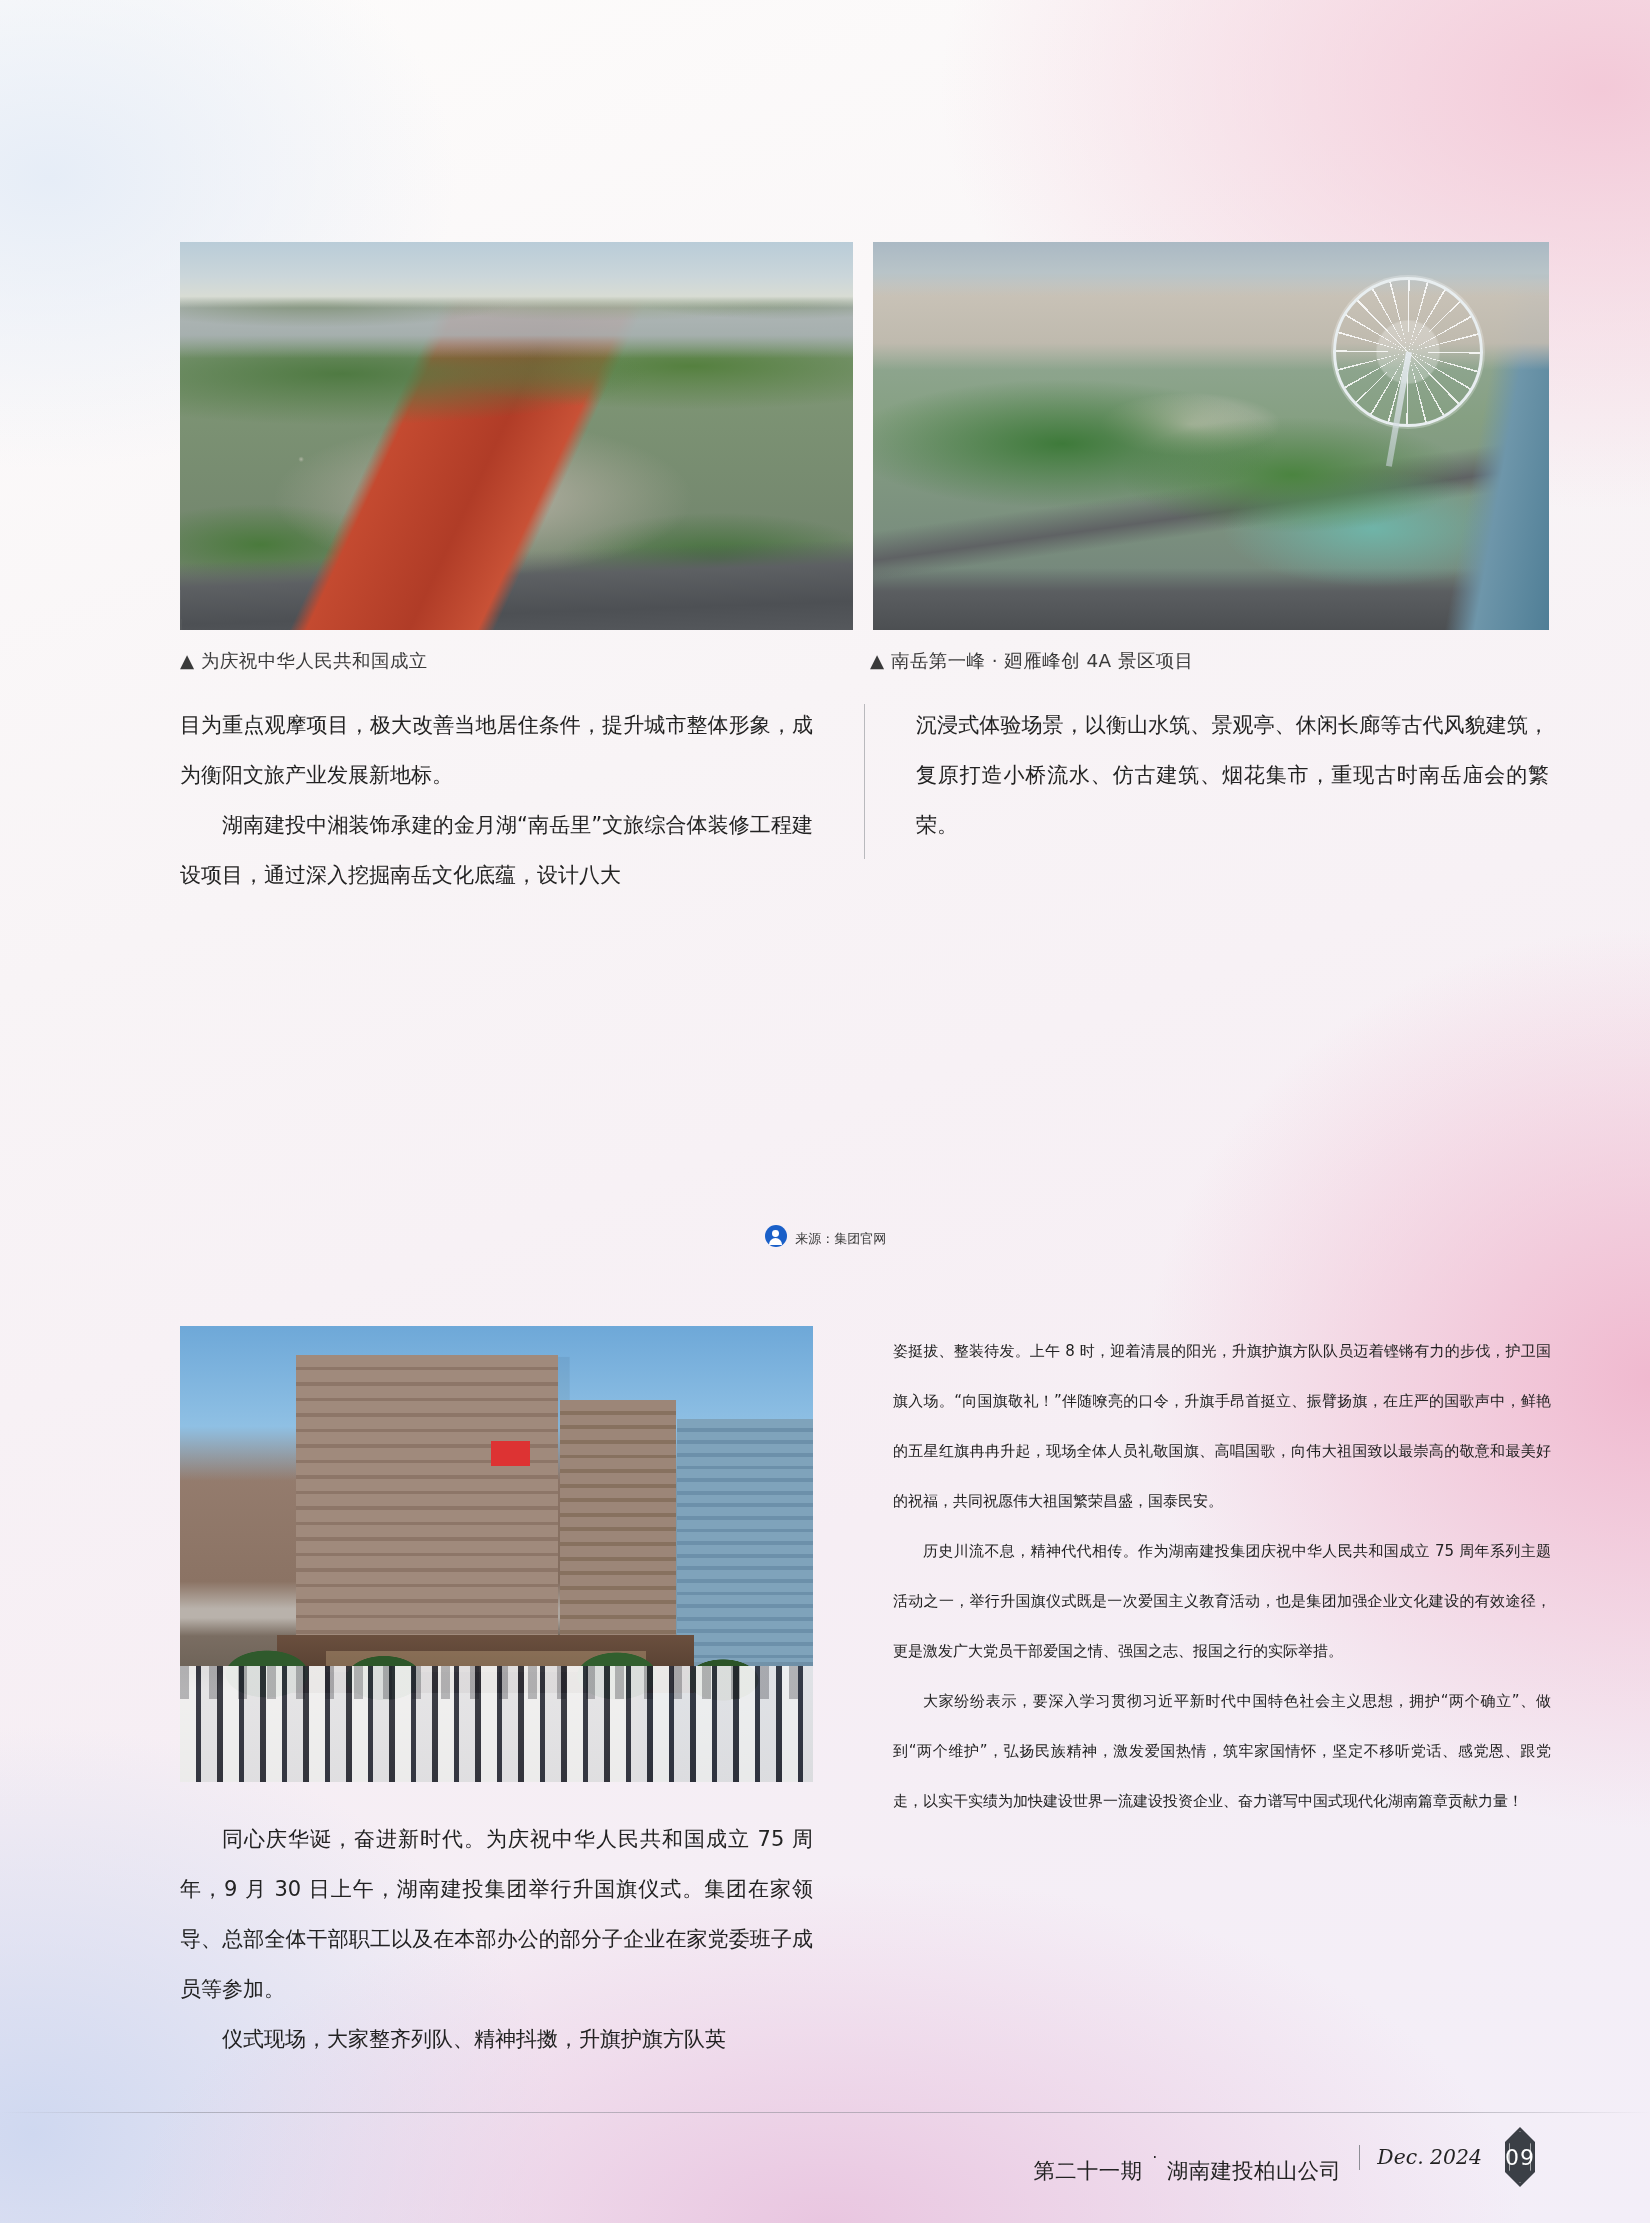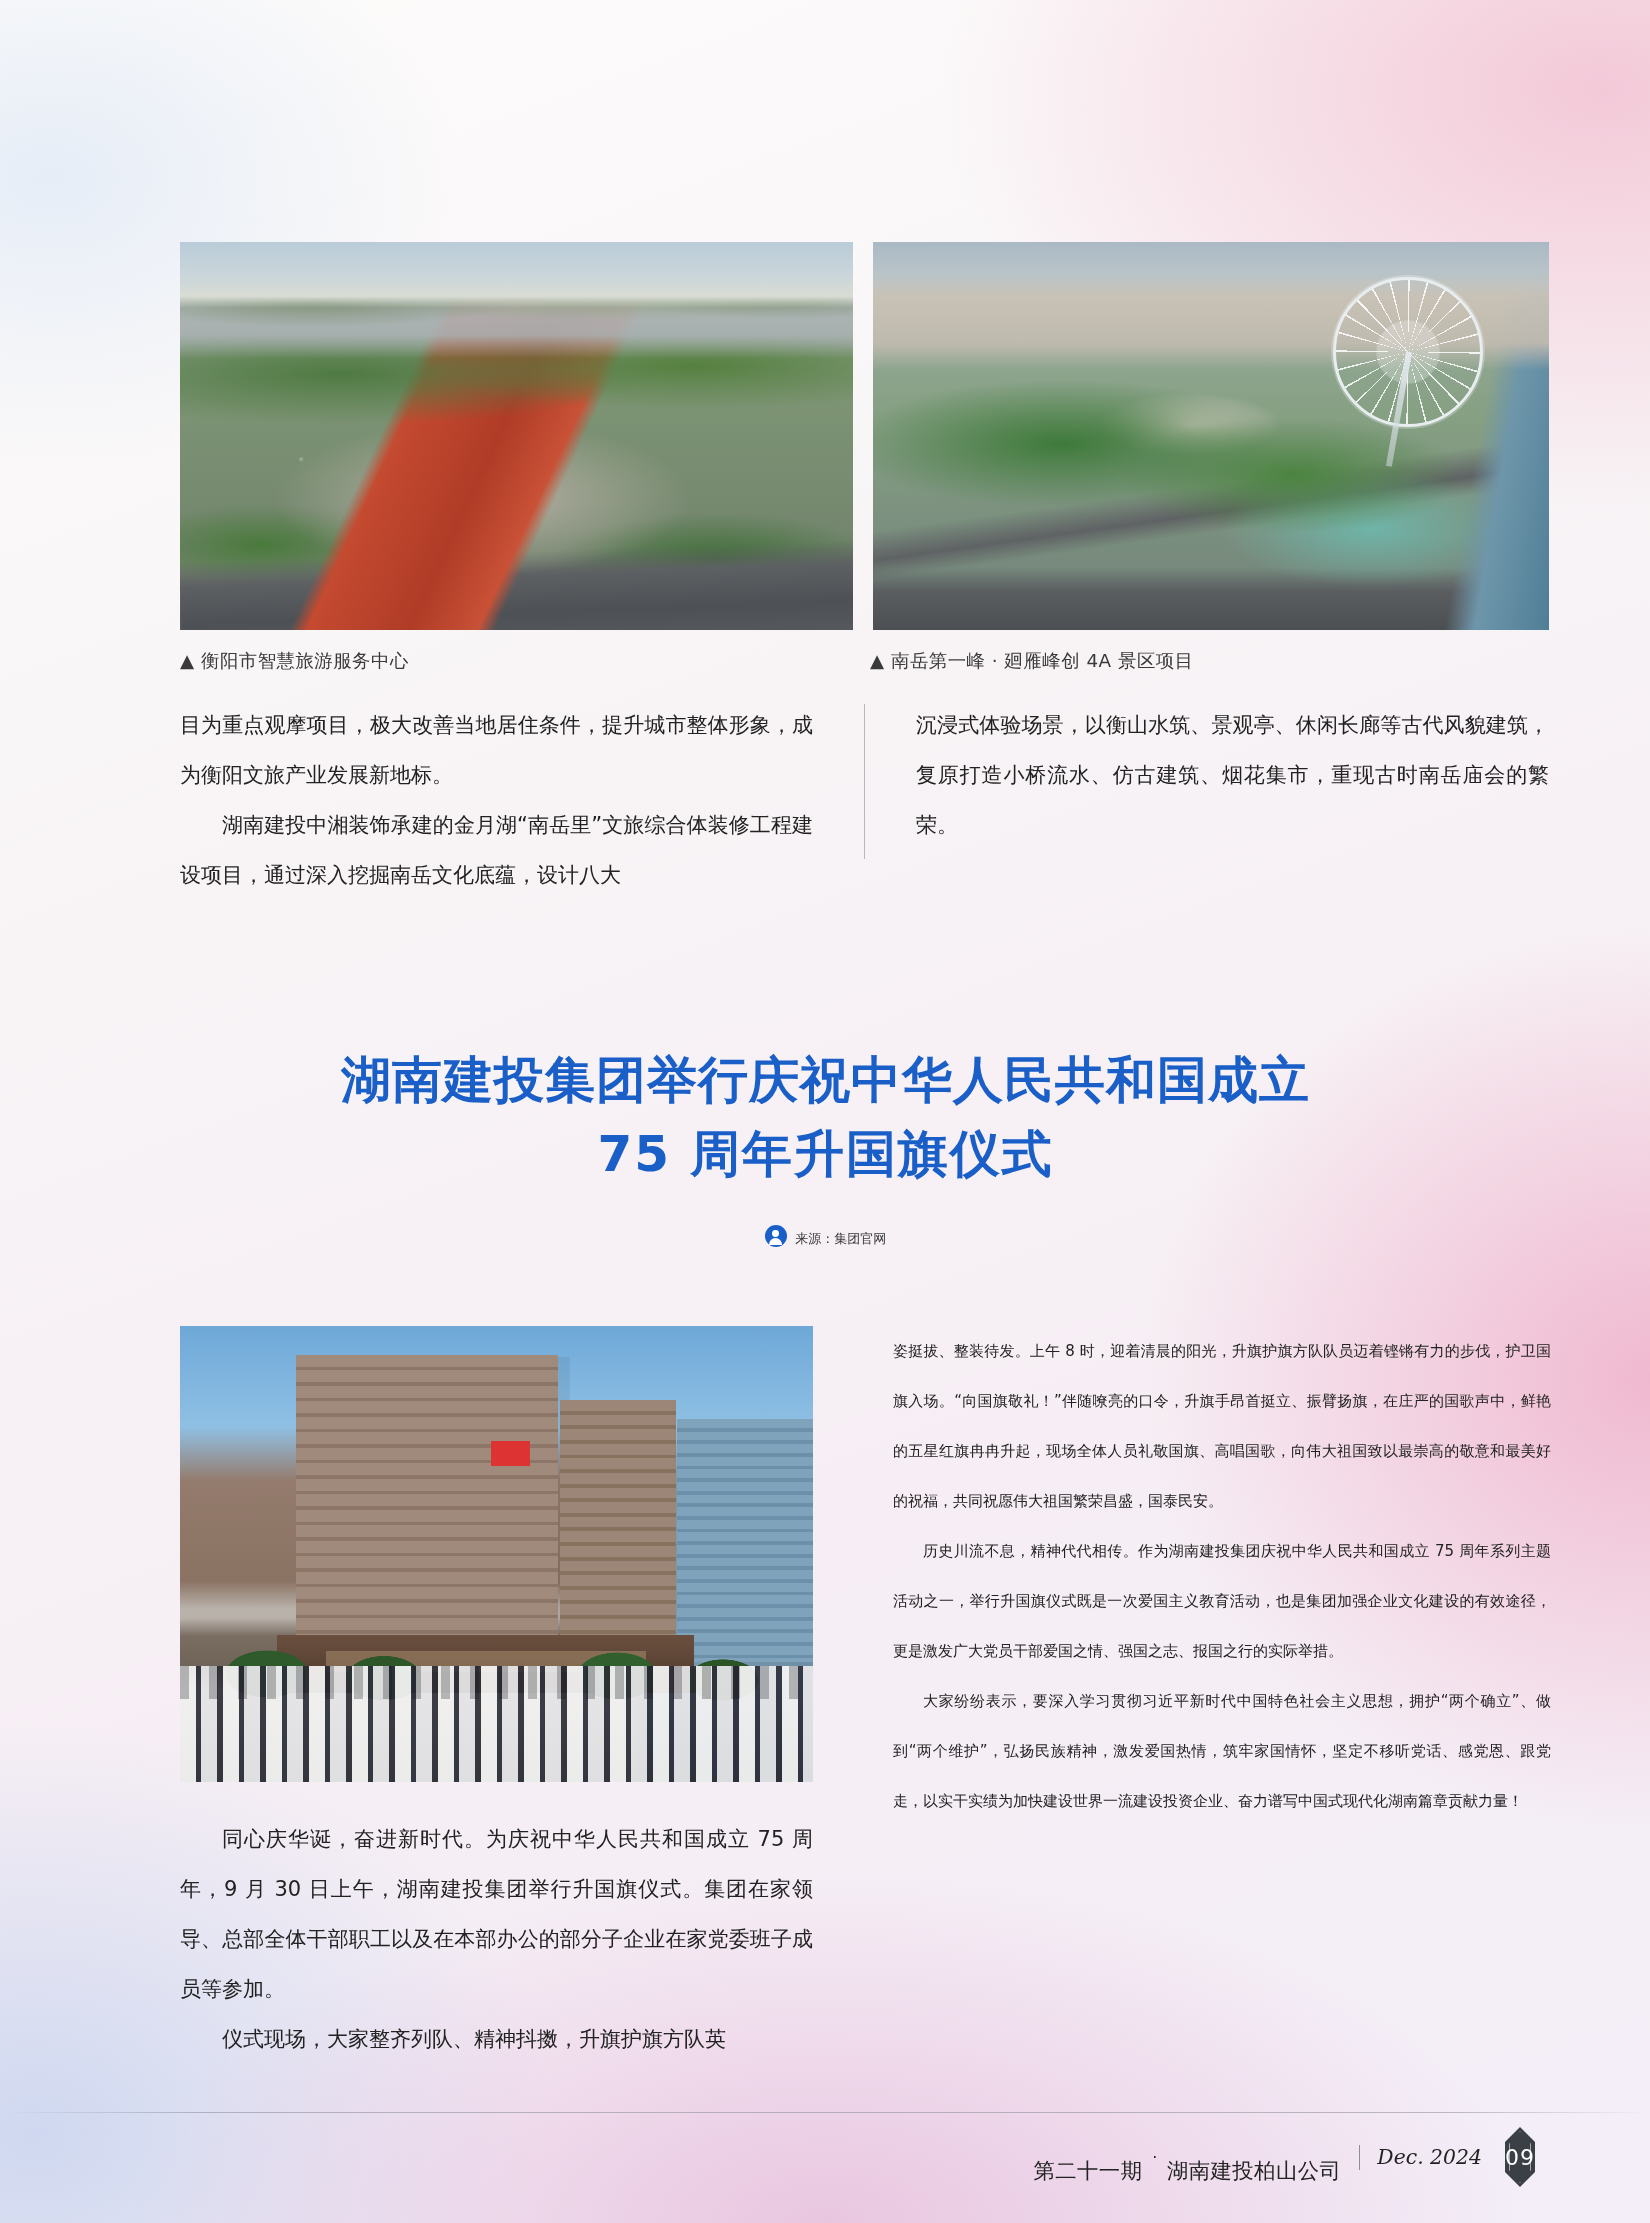--- a/index.html
+++ b/index.html
@@ -426,38 +426,34 @@
 <div class="page">
   <div class="page-inner">
 
     <div class="photos">
       <div class="photo-box photo-left ph1"></div>
       <div class="photo-box photo-right ph2">
         <div class="wheel"></div>
       </div>
     </div>
 
-    <div class="caption cap1">▲ 衡阳市智慧旅游服务中心</div>
+    <div class="caption cap1">▲ 为庆祝中华人民共和国成立</div>
     <div class="caption cap2">▲ 南岳第一峰 · 廻雁峰创 4A 景区项目</div>
 
     <div class="intro">
       <div class="col">
         <p>目为重点观摩项目，极大改善当地居住条件，提升城市整体形象，成为衡阳文旅产业发展新地标。</p>
         <p class="indent">湖南建投中湘装饰承建的金月湖“南岳里”文旅综合体装修工程建设项目，通过深入挖掘南岳文化底蕴，设计八大</p>
       </div>
       <div class="col-divider"></div>
       <div class="col">
         <p>沉浸式体验场景，以衡山水筑、景观亭、休闲长廊等古代风貌建筑，复原打造小桥流水、仿古建筑、烟花集市，重现古时南岳庙会的繁荣。</p>
       </div>
     </div>
 
-    <div class="headline">
-      <div class="l1">湖南建投集团举行庆祝中华人民共和国成立</div>
-      <div class="l2">75 周年升国旗仪式</div>
-    </div>
 
     <div class="source-line">
       <span class="source-icon"></span><span>来源：集团官网</span>
     </div>
 
     <div class="body-left-photo">
       <div class="tower"></div>
       <div class="tower2"></div>
       <div class="glass"></div>
       <div class="flag"></div>

